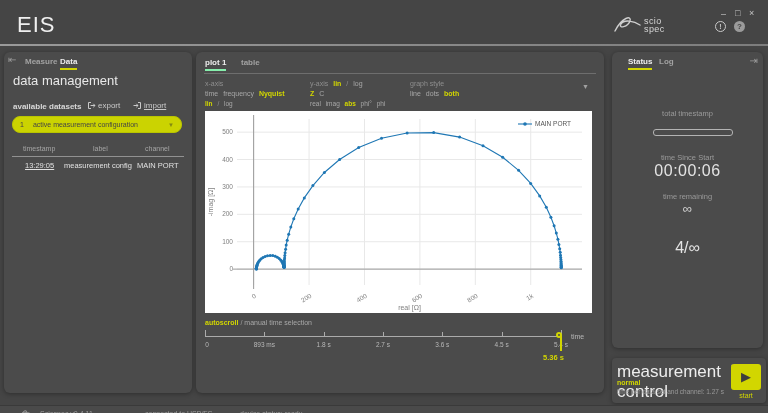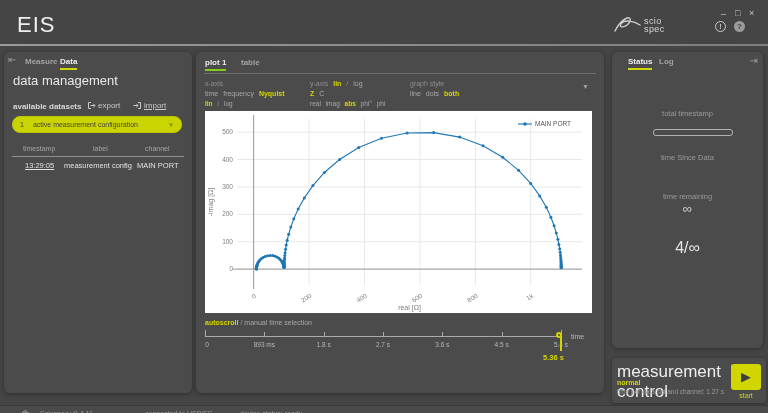--- a/index.html
+++ b/index.html
@@ -49,21 +49,21 @@
   #dataset-pill .chev { margin-left:auto; font-size:6px; color:#848a12; }
   .th { position:absolute; top:93px; font-size:7px; color:#a5a5a5; }
   #th-ts { left:19px; } #th-label { left:89px; } #th-ch { left:141px; }
   #thead-line { position:absolute; left:8px; top:104px; width:172px; height:1px; background:#919191; }
   .td { position:absolute; top:109px; font-size:7.5px; color:#e0e0e0; }
   #td-ts { left:21px;text-decoration:underline; } #td-label { left:60px; } #td-ch { left:133px; }
 
   
   #tab-plot1 { left:9px; top:6px; }
   #tab-table { left:45px; top:6px; }
-  #tab-plot1.active { border-bottom:2px solid #84cc16; }
+  #tab-plot1.active { border-bottom:2px solid #86efac; }
   #cp-tabsep { position:absolute; left:8px; top:21px; width:392px; height:1px; background:#6e6e6e; }
   .ctrl-col { position:absolute; top:28px; font-size:7px; color:#9a9a9a; }
   #ctrl-x { left:9px; } #ctrl-y { left:114px; } #ctrl-g { left:214px; }
   .ctrl-line { display:block; margin-bottom:2px; white-space:nowrap; line-height:8px; }
   .ctrl-line.small { font-size:6.5px; }
   .opt { color:#a8a8a8; margin-right:3px; }
   .opt.active { color:#d2d600; font-weight:bold; }
   .opt-label { color:#8f8f8f; margin-right:3px; }
   .opt-sep { color:#8f8f8f; margin-right:3px; }
   #plot-dropdown { position:absolute; left:386px; top:31px; font-size:7px; color:#a0a0a0; }
@@ -393,21 +393,22 @@
   </div>
 
   <div class="panel" id="right-panel">
     <span class="tab active" id="tab-status">Status</span>
     <span class="tab" id="tab-log">Log</span>
     <span class="collapse-icon" id="rp-collapse">⇥</span>
     <div class="rp-label" id="lbl-progress">total timestamp</div>
     <div id="progress-track">
       <div id="progress-fill" style="width: 0%;"></div>
     </div>
-    <div class="rp-label" id="lbl-tss">time Since Data</div>
+    <div class="rp-label" id="lbl-tss">time Since Start</div>
+    <div class="rp-value" id="val-tss">00:00:06</div>
     <div class="rp-label" id="lbl-trem">time remaining</div>
     <div class="rp-value" id="val-trem">∞</div>
     <div class="rp-value" id="val-cycles">4/∞</div>
   </div>
 
   <div class="panel" id="mc-panel">
     <div id="mc-title">measurement control</div>
     <span id="mc-menu">⋮</span>
     <div id="mc-mode">normal</div>
     <div id="mc-info">time per data set and channel: 1.27 s</div>

